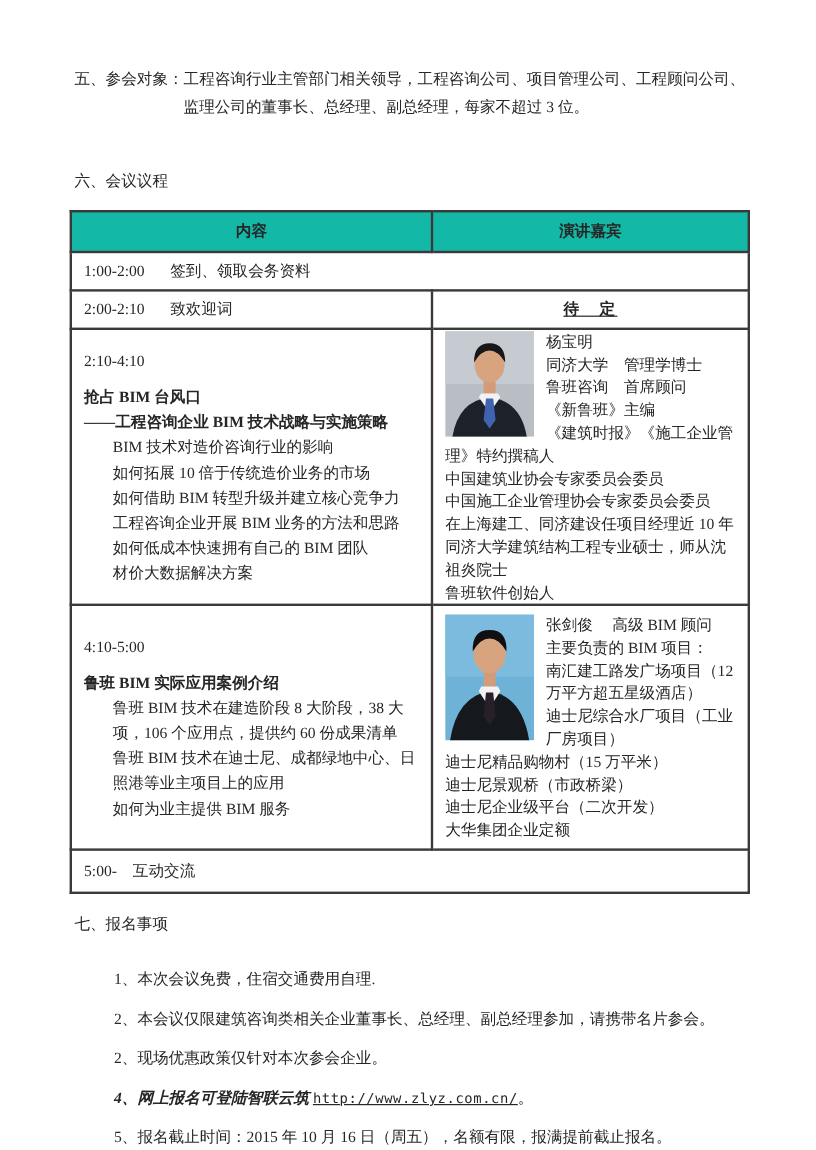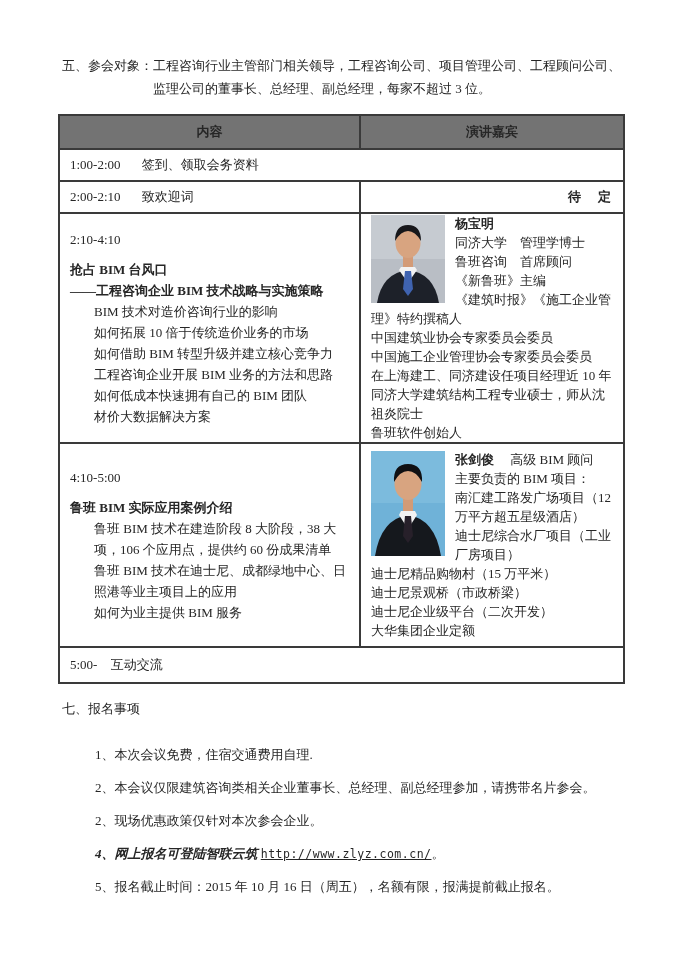--- a/index.html
+++ b/index.html
@@ -24,37 +24,37 @@
     width:567px;margin-top:14px;margin-left:0;
     border-collapse:collapse;table-layout:fixed;
   }
   table.agenda td{
     border:2px solid #3a3a3a;
     padding:0 10px;vertical-align:middle;
     font-size:13px;
   }
   td.col-l{width:279px;}
   tr.hdr td{
-    background:#737373;height:32px;
+    background:#14b8a6;height:32px;
     text-align:center;font-weight:bold;
   }
   tr.thin td{height:30px;}
   .time{margin-right:18px;white-space:nowrap;}
-  .t-center{text-align:right;font-weight:bold;letter-spacing:2px;}
+  .t-center{text-align:center;font-weight:bold;letter-spacing:2px;text-decoration:underline;}
 
   
   td.session{height:212px;line-height:21px;padding-left:20px;}
   td.session .time-line{margin-bottom:9px;}
   td.session .s-title{font-weight:bold;}
   td.session .topics{padding-left:24px;}
 
   
   td.speaker{vertical-align:top;padding-top:6px;line-height:19px;font-size:12.5px;}
   .photo{float:left;margin:1px 10px 4px 0;display:block;}
-  .sp-name{font-weight:bold;}
+  .sp-name{font-weight:normal;}
   .sp-title{margin-left:13px;font-weight:normal;}
 
   
   .s7-items{margin:26px 0 0 37px;}
   .s7-item{margin-bottom:13px;line-height:20px;}
   .s7-item .b{font-weight:bold;font-style:italic;}
   .s7-item a{
     color:#262626;
     font-family:"DejaVu Sans Mono","Liberation Mono",monospace;
     font-size:11.5px;letter-spacing:0.5px;
@@ -63,20 +63,21 @@
 </head>
 <body>
 
 <div class="page">
 
   <div class="p5">
     <span class="lbl">五、参会对象：</span>
     <span class="txt">工程咨询行业主管部门相关领导，工程咨询公司、项目管理公司、工程顾问公司、监理公司的董事长、总经理、副总经理，每家不超过 3 位。</span>
   </div>
 
+  <div class="sec-heading">六、会议议程</div>
 
   <table class="agenda">
     <tbody>
         <tr class="hdr">
       <td class="col-l">内容</td>
       <td>演讲嘉宾</td>
     </tr>
 
     <tr class="thin">
       <td colspan="2">

